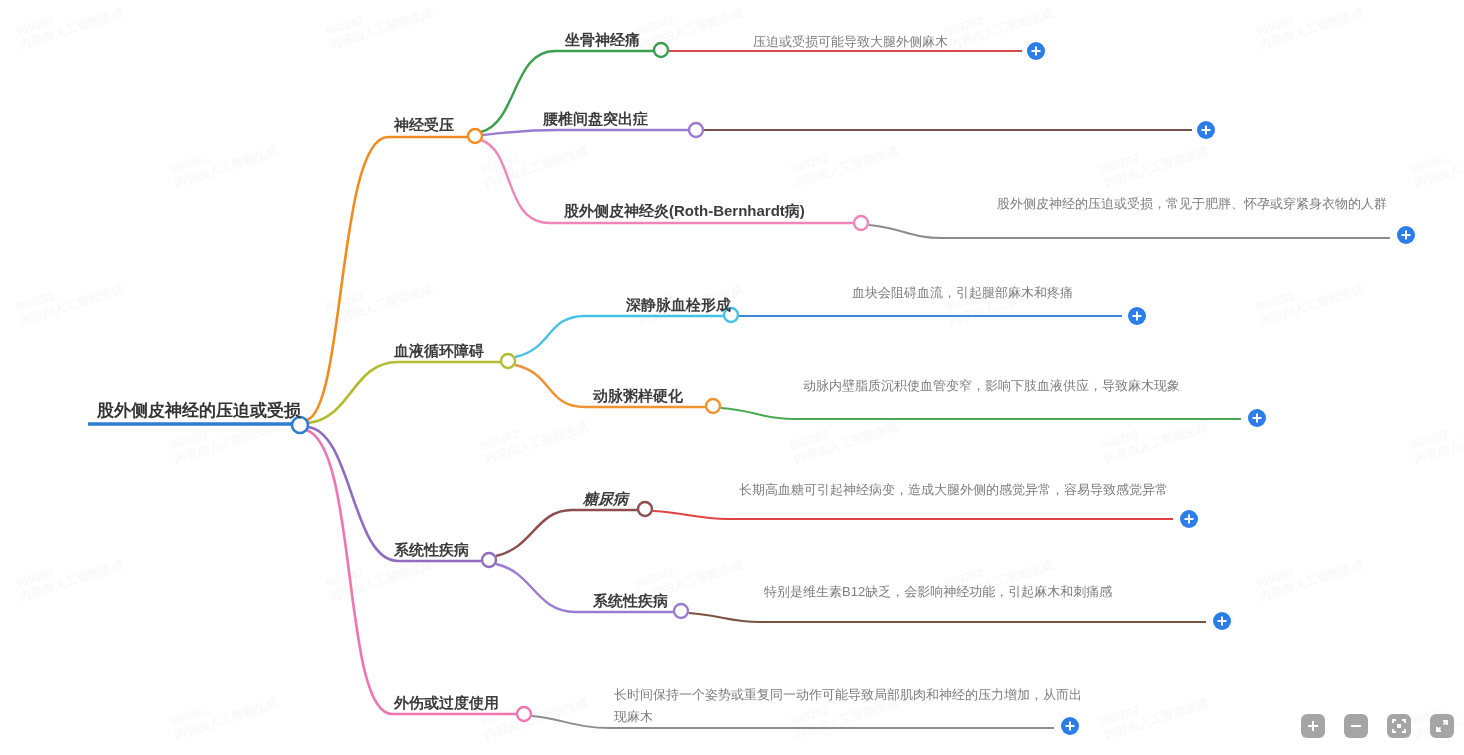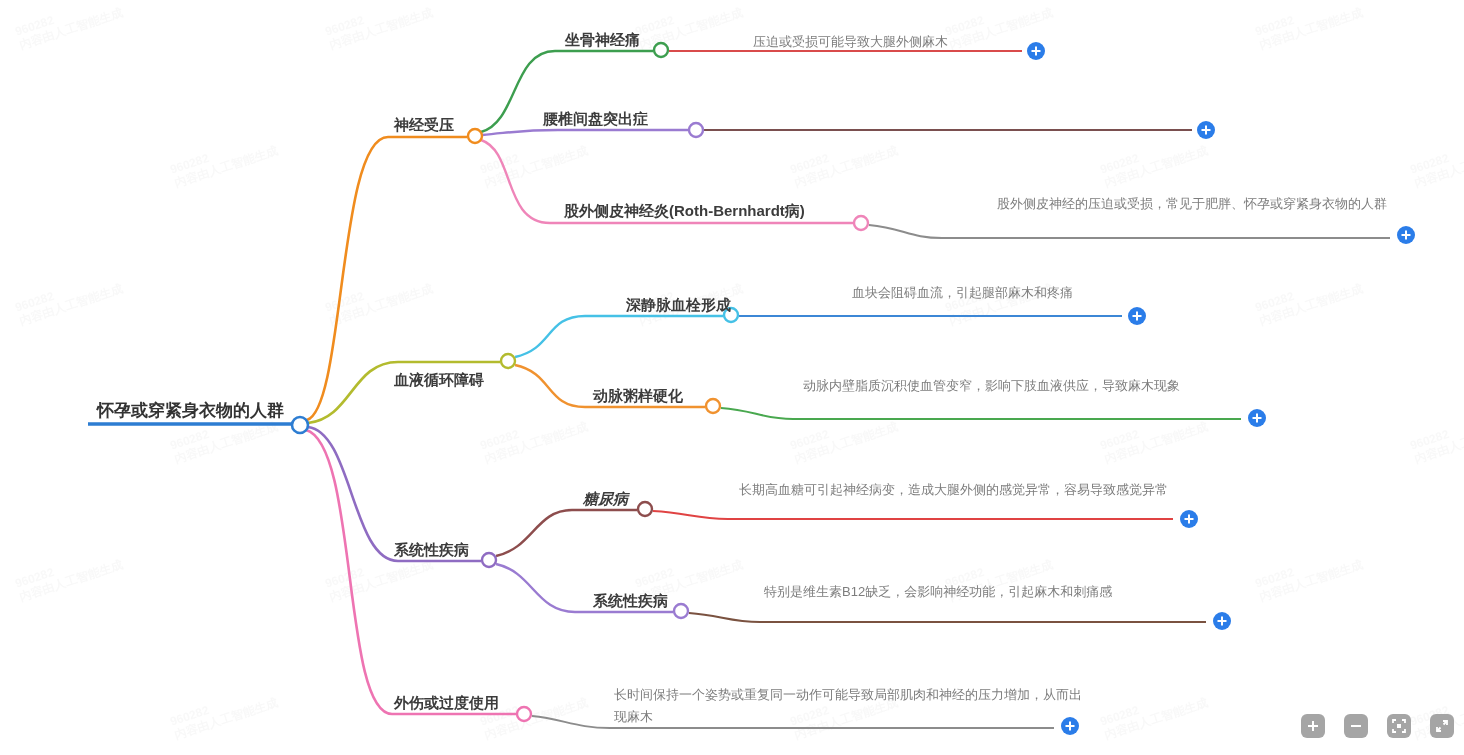--- a/index.html
+++ b/index.html
@@ -224,24 +224,24 @@
     <g class="clickable" transform="translate(1222,621)">
       <circle r="9" fill="#2b7de9"></circle>
       <path d="M-4.5,0 H4.5 M0,-4.5 V4.5" stroke="#ffffff" stroke-width="2" fill="none"></path>
     </g>
     <g class="clickable" transform="translate(1070,726)">
       <circle r="9" fill="#2b7de9"></circle>
       <path d="M-4.5,0 H4.5 M0,-4.5 V4.5" stroke="#ffffff" stroke-width="2" fill="none"></path>
     </g>
   </svg>
 
-  <div class="node-label root-label" style="left:97px;top:399px;">怀孕或穿紧身衣物的人群</div>
+  <div class="node-label root-label" style="left:97px;top:399px;">股外侧皮神经的压迫或受损</div>
 
   <div class="node-label" style="left:394px;top:116px;">神经受压</div>
-  <div class="node-label" style="left:394px;top:342px;margin-top:29px;">血液循环障碍</div>
+  <div class="node-label" style="left:394px;top:342px;">血液循环障碍</div>
   <div class="node-label" style="left:394px;top:541px;text-align:center;">系统性疾病</div>
   <div class="node-label" style="left:394px;top:694px;">外伤或过度使用</div>
 
   <div class="node-label" style="left:565px;top:31px;">坐骨神经痛</div>
   <div class="node-label" style="left:543px;top:110px;">腰椎间盘突出症</div>
   <div class="node-label" style="left:564px;top:202px;">股外侧皮神经炎(Roth-Bernhardt病)</div>
   <div class="node-label" style="left:626px;top:296px;">深静脉血栓形成</div>
   <div class="node-label" style="left:593px;top:387px;">动脉粥样硬化</div>
   <div class="node-label" style="left:583px;top:490px;font-style:italic;">糖尿病</div>
   <div class="node-label" style="left:593px;top:592px;">系统性疾病</div>

